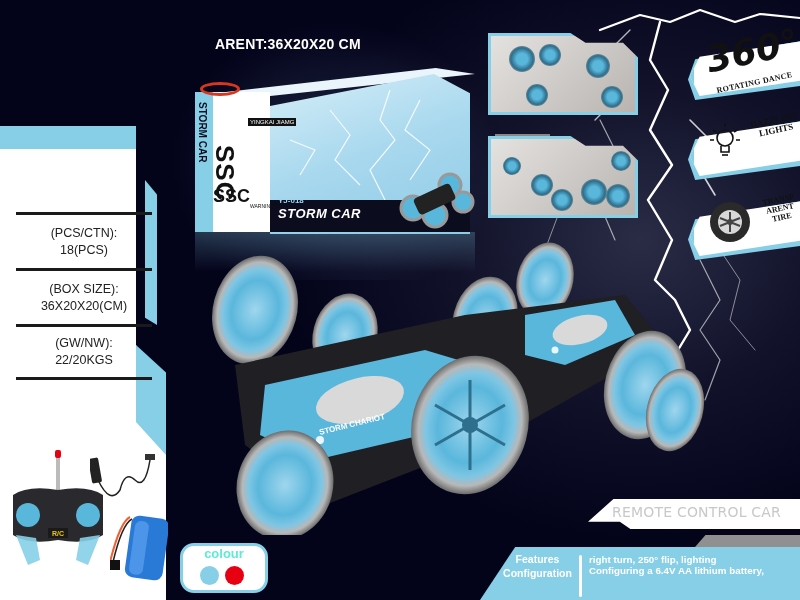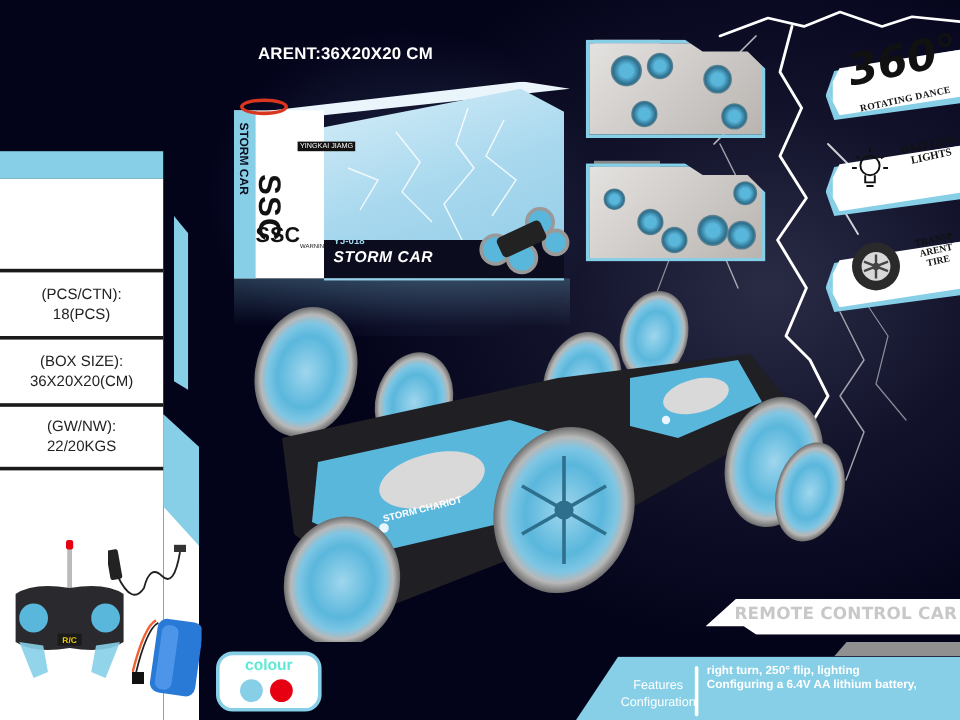--- a/index.html
+++ b/index.html
@@ -18,21 +18,21 @@
   .lightning { left:0; top:0; width:800px; height:600px; pointer-events:none; }
   .spec-topband { left:0; top:126px; width:136px; height:23px; background:#86cfe7; }
   .spec-white { left:0; top:149px; width:136px; height:196px; background:#ffffff; }
   .spec-white2 { left:0; top:345px; width:136px; height:255px; background:#ffffff; }
   .spec-white3 { left:136px; top:345px; width:30px; height:255px; background:#ffffff;
      clip-path: polygon(0 0, 0 100%, 100% 100%, 100% 30%); }
   .spec-blue-stripe { left:136px; top:345px; width:30px; height:110px; background:#86cfe7;
      clip-path: polygon(0 0, 100% 25%, 100% 100%, 0 70%); }
   .deco-stripe1 { left:145px; top:180px; width:12px; height:145px; background:#86cfe7;
      clip-path: polygon(0 0, 100% 10%, 100% 100%, 0 95%); }
-  .spec-list { left:0; top:212px; width:136px;margin-top:12px; }
+  .spec-list { left:16px; top:212px; width:136px; }
   .spec-item { border-top:3px solid #1a1a1a; height:56px; display:flex; flex-direction:column;
     align-items:center; justify-content:center; font-size:12.5px; color:#222; line-height:17px; text-align:center; }
   .spec-list .spec-item:last-child { border-bottom:3px solid #1a1a1a; }
 
   
   .meas { left:215px; top:36px; font-size:14px; font-weight:bold; color:#ffffff; letter-spacing:0.2px; }
   .box-front-side { left:195px; top:92px; width:75px; height:140px; background:#fff; }
   .box-side-blue { left:195px; top:92px; width:18px; height:140px; background:#86cfe7; }
   .box-top { left:213px; top:68px; width:262px; height:30px; background:#e9f5fb;
      clip-path: polygon(0 85%, 85% 0, 100% 20%, 15% 100%); }
@@ -87,26 +87,26 @@
   .colour-label { left:180px; top:546px; width:88px; text-align:center; font-size:13px; color:#5eead4; font-weight:bold; }
   .swatch { width:19px; height:19px; border-radius:50%; }
   .sw1 { left:200px; top:566px; }
   .sw2 { left:225px; top:566px; }
 
   
   .rc-banner { left:588px; top:499px; width:212px; height:30px; background:#ffffff;
      clip-path: polygon(12% 0, 100% 0, 100% 100%, 20% 100%, 15% 76%, 0 76%); }
   .rc-banner-gray { left:695px; top:535px; width:105px; height:12px; background:#909090;
      clip-path: polygon(10% 0, 100% 0, 100% 100%, 0 100%); }
-  .rc-text { left:612px; top:504px; font-size:14px; font-weight:bold; color:#c8c8c8; letter-spacing:0.2px; font-family:"DejaVu Sans", sans-serif; }
+  .rc-text { left:612px; top:504px; font-size:14px; font-weight:normal; color:#c8c8c8; letter-spacing:0.2px; font-family:"DejaVu Sans", sans-serif; }
 
   
   .feat-banner { left:480px; top:547px; width:320px; height:53px; background:#86cfe7;
      clip-path: polygon(11% 0, 100% 0, 100% 100%, 0 100%); }
-  .feat-label { left:500px; top:564px; width:75px; text-align:center; font-size:10.5px; color:#fff; font-weight:normal; line-height:14px;margin-left:11px; }
+  .feat-label { left:500px; top:552px; width:75px; text-align:center; font-size:10.5px; color:#fff; font-weight:bold; line-height:14px; }
   .feat-divider { left:579px; top:555px; width:3px; height:42px; background:#fff; border-radius:2px; }
   .feat-text { left:589px; top:554px; width:210px; font-size:9.8px; color:#fff; font-weight:bold; line-height:11px; }
   .feat-text div:nth-child(3), .feat-text div:nth-child(4) { line-height:12.5px;text-align:right; }
 </style>
 </head>
 <body>
 
 <div class="abs bg"></div>
 <div class="abs bg-glow"></div>
 

